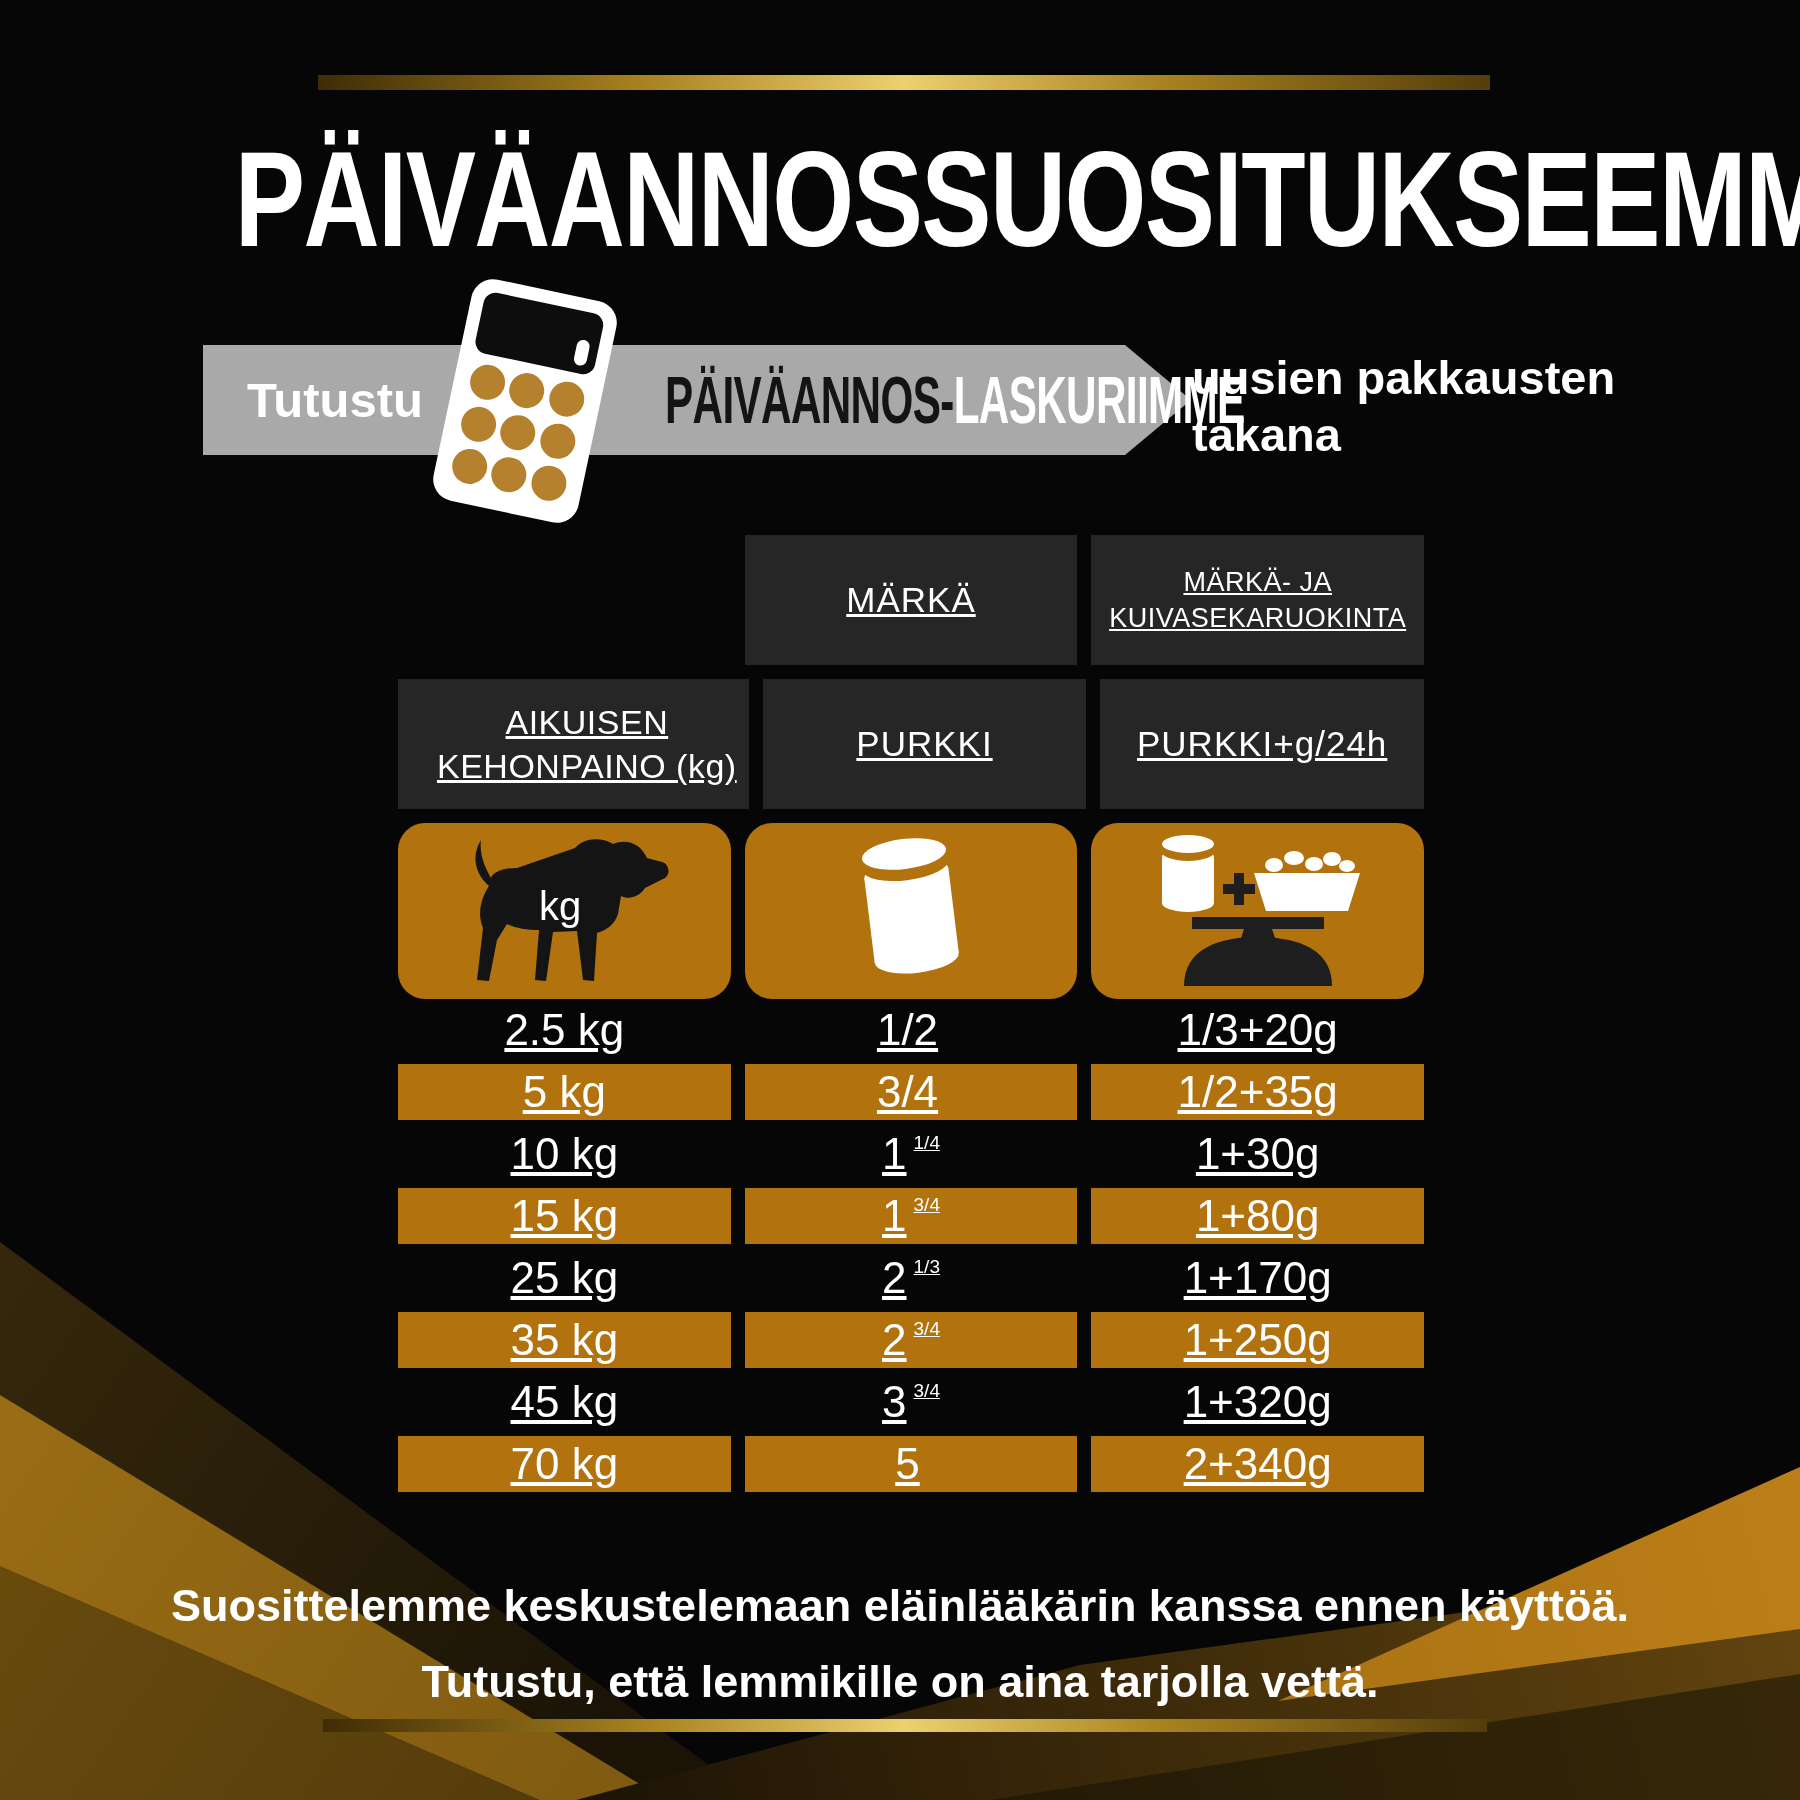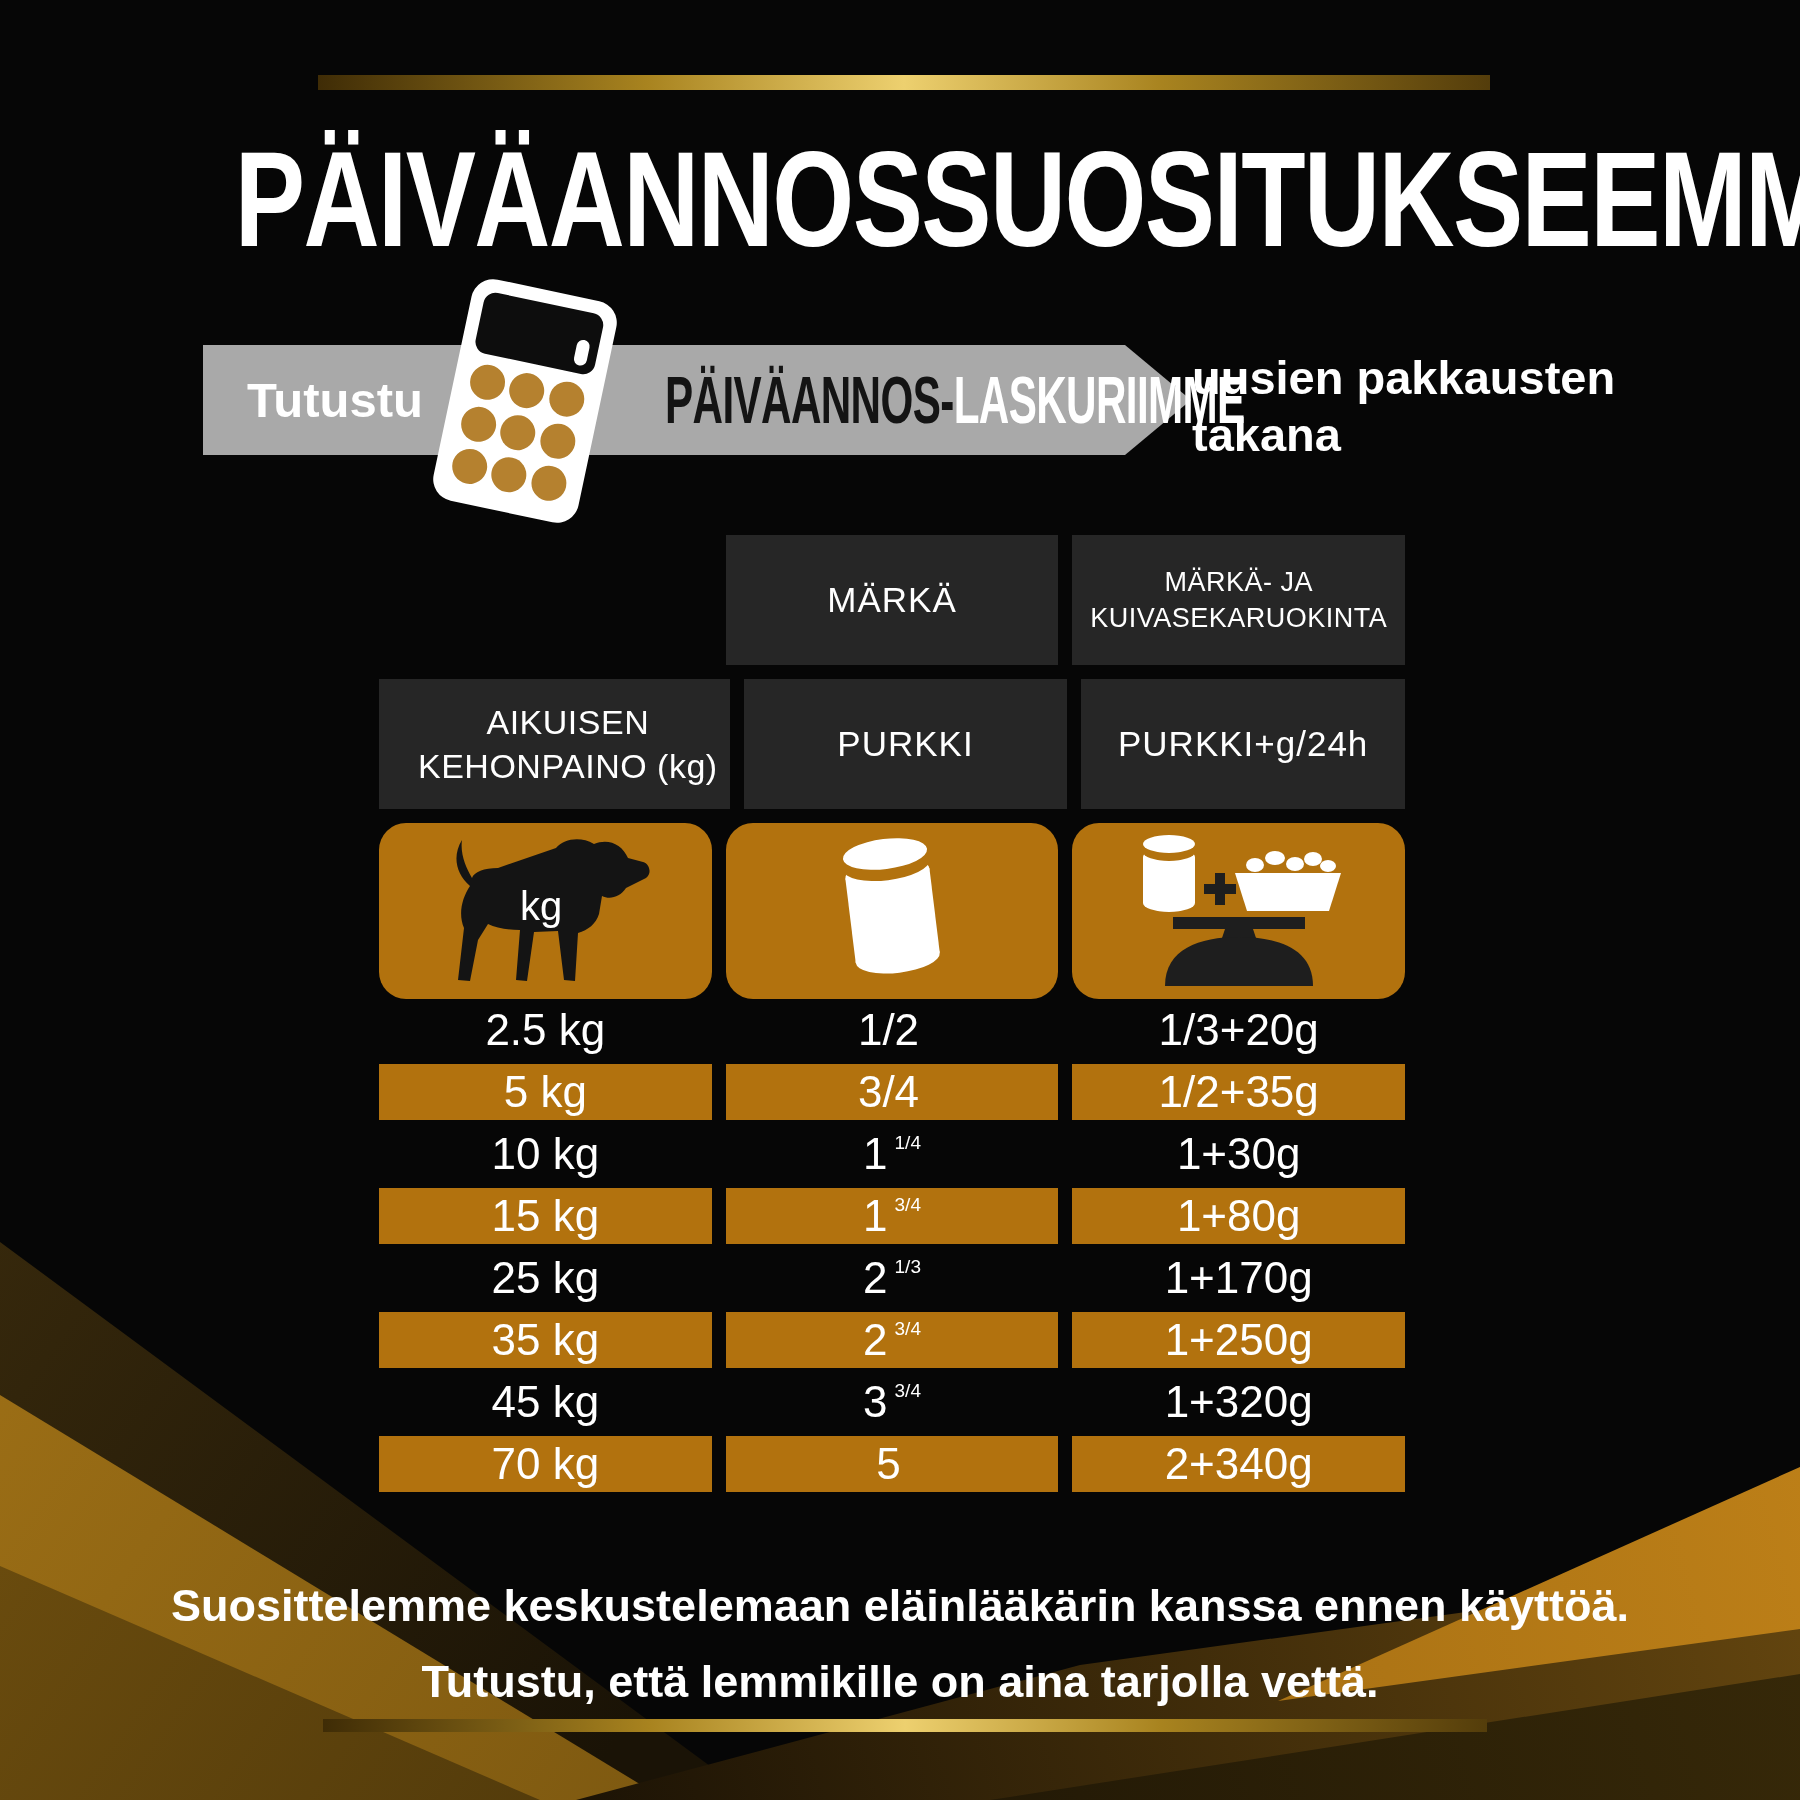--- a/index.html
+++ b/index.html
@@ -44,21 +44,21 @@
   .calc-keys{margin-top:10px;display:grid;grid-template-columns:repeat(3,1fr);row-gap:8px;justify-items:center;}
   .calc-key{width:35px;height:35px;border-radius:50%;background:#b5812f;}
   .banner-main{position:absolute;left:462px;top:0;height:110px;display:flex;align-items:center;
     font-size:66px;font-weight:bold;letter-spacing:-1px;white-space:nowrap;
     transform:scaleX(0.64);transform-origin:left center;}
   .banner-main .dark{color:#141414;}
   .banner-main .light{color:#fff;}
   .banner-suffix{position:absolute;left:1192px;top:349px;font-size:47px;font-weight:bold;
     line-height:1.22;color:#fff;}
   
-  .table{position:absolute;left:379px;top:535px;width:1026px;}
+  .table{position:absolute;left:398px;top:535px;width:1026px;text-decoration:underline;}
   .trow{display:flex;column-gap:14px;}
   .trow .cell{flex:1 1 0;display:flex;flex-direction:column;align-items:center;justify-content:center;
     text-align:center;box-sizing:border-box;}
   .hrow1{height:130px;margin-bottom:14px;}
   .hrow2{height:130px;margin-bottom:14px;}
   .hbox{background:#262626;}
   .hrow1 .spacer, .no-box{background:transparent;}
   .h-main{font-size:35px;letter-spacing:1px;}
   .h-two{font-size:34px;line-height:1.3;letter-spacing:0.5px;padding-left:27px;}
   .h-small{font-size:27px;line-height:1.35;letter-spacing:0.5px;}

